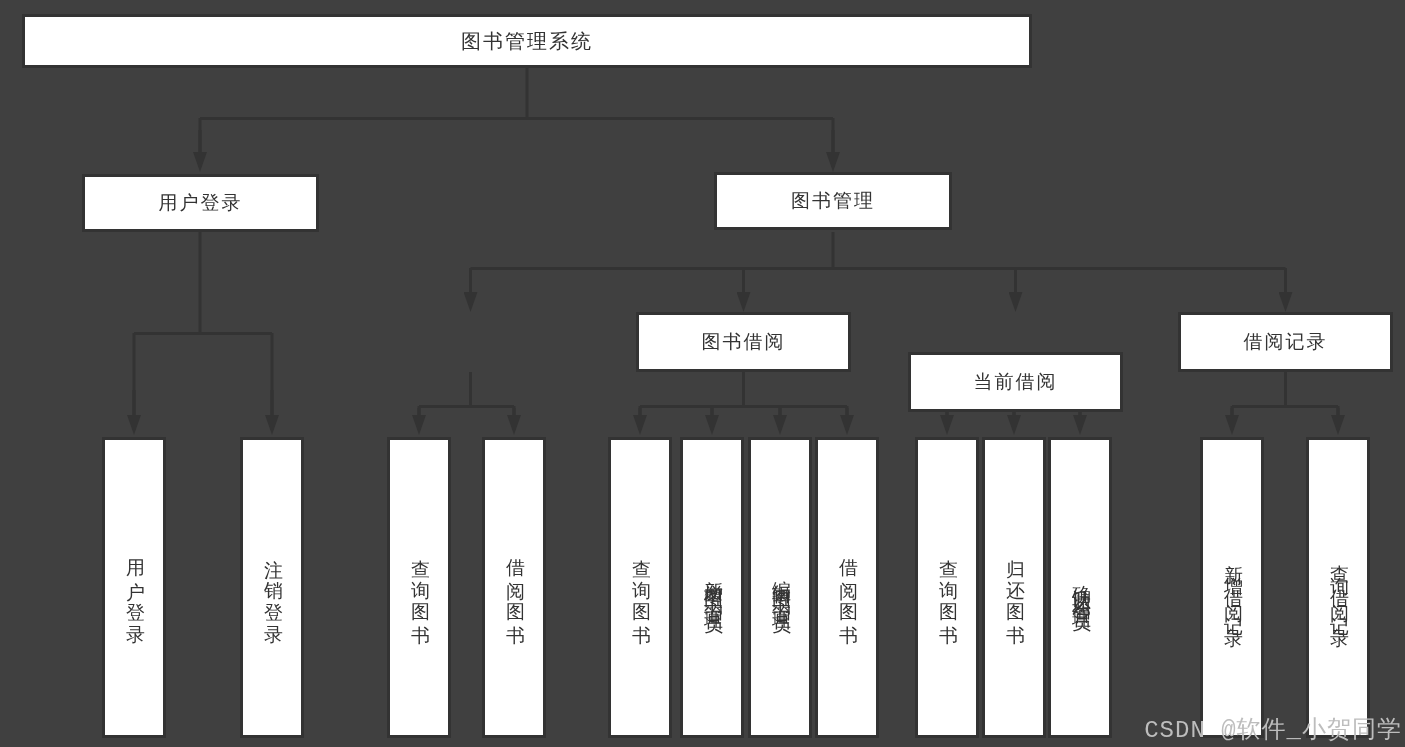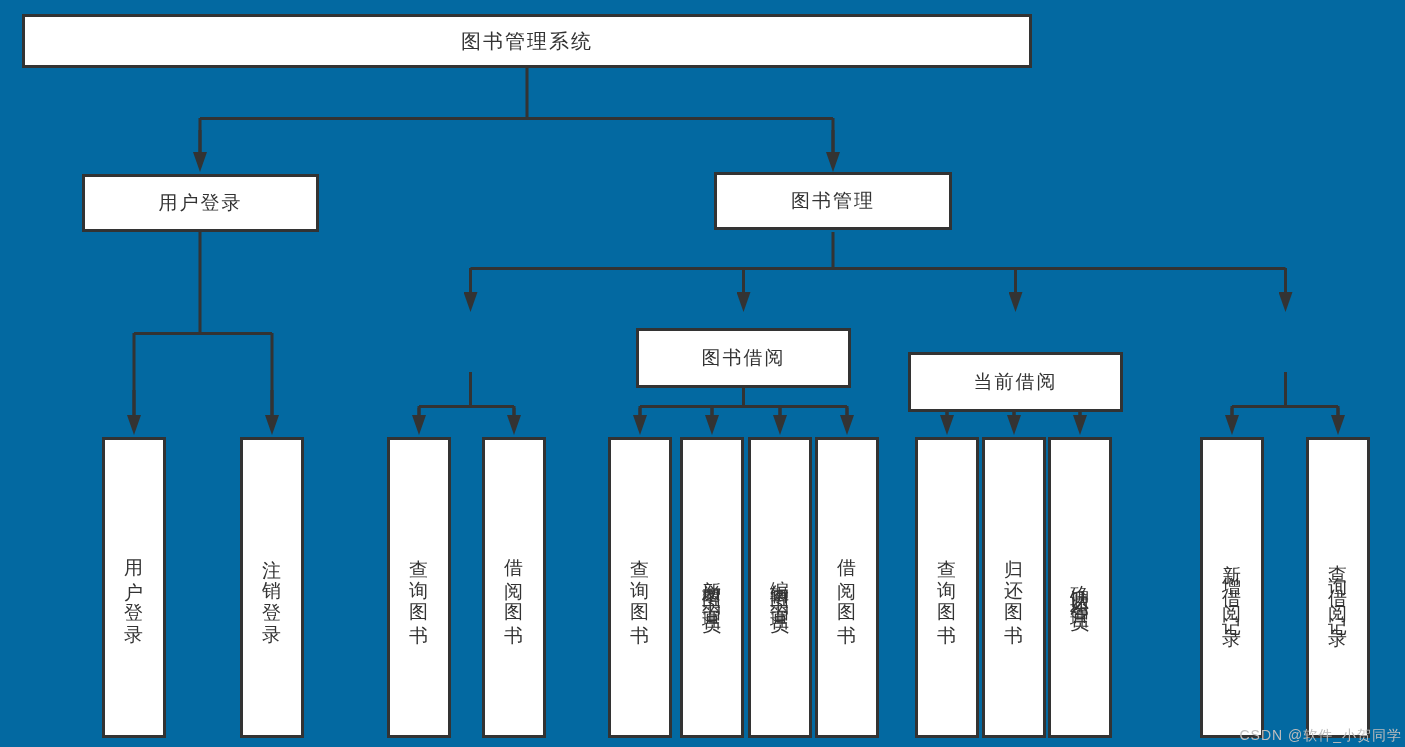--- a/index.html
+++ b/index.html
@@ -1,21 +1,21 @@
 <!DOCTYPE html>
 <html><head>
 <meta charset="utf-8">
 <style>
   html, body { margin: 0; padding: 0; background: #ffffff; }
   #canvas {
     position: relative;
     width: 1405px;
     height: 747px;
-    background: #0369a1;
-    font-family: Liberation Sans, sans-serif;
+    background: #404040;
+    font-family: Liberation Mono, monospace;
     overflow: hidden;
   }
   #connector-layer {
     position: absolute;
     left: 0; top: 0;
     width: 1405px; height: 747px;
     z-index: 0;
   }
   .box {
     position: absolute;
@@ -37,21 +37,21 @@
     line-height: 1;
   }
   .ls-4  span { letter-spacing: 22px; }
   .ls-6  span { letter-spacing: 13px; }
   .ls-9  span { letter-spacing: 5px; }
   .ls-10 span { letter-spacing: 4px; }
   #watermark {
     position: absolute;
     right: 3px;
     bottom: 2px;
-    font-size: 14px;
+    font-size: 24px;
     letter-spacing: 1px;
     color: #bdbdbd;
     z-index: 3;
     white-space: nowrap;
   }
 </style>
 </head>
 <body>
 
 <div id="canvas">
@@ -115,25 +115,28 @@
     <span>图书管理系统</span>
   </div>
 
   <div class="box h-box" style="left:82px; top:174px; width:237px; height:58px;">
     <span>用户登录</span>
   </div>
   <div class="box h-box" style="left:714px; top:172px; width:238px; height:58px;">
     <span>图书管理</span>
   </div>
 
-  <div class="box h-box" style="left:636px; top:328px; width:215px; height:60px;">
+  <div class="box h-box" style="left:636px; top:312px; width:215px; height:60px;">
     <span>图书借阅</span>
   </div>
   <div class="box h-box" style="left:908px; top:312px; width:215px; height:60px;margin-top:40px;">
     <span>当前借阅</span>
+  </div>
+  <div class="box h-box" style="left:1178px; top:312px; width:215px; height:60px;">
+    <span>借阅记录</span>
   </div>
 
   <div class="box v-box ls-4" style="left:102px; top:437px; width:64px; height:301px;">
     <span>用户登录</span>
   </div>
   <div class="box v-box ls-4" style="left:240px; top:437px; width:64px; height:301px;">
     <span>注销登录</span>
   </div>
 
   <div class="box v-box ls-4" style="left:387px; top:437px; width:64px; height:301px;">

